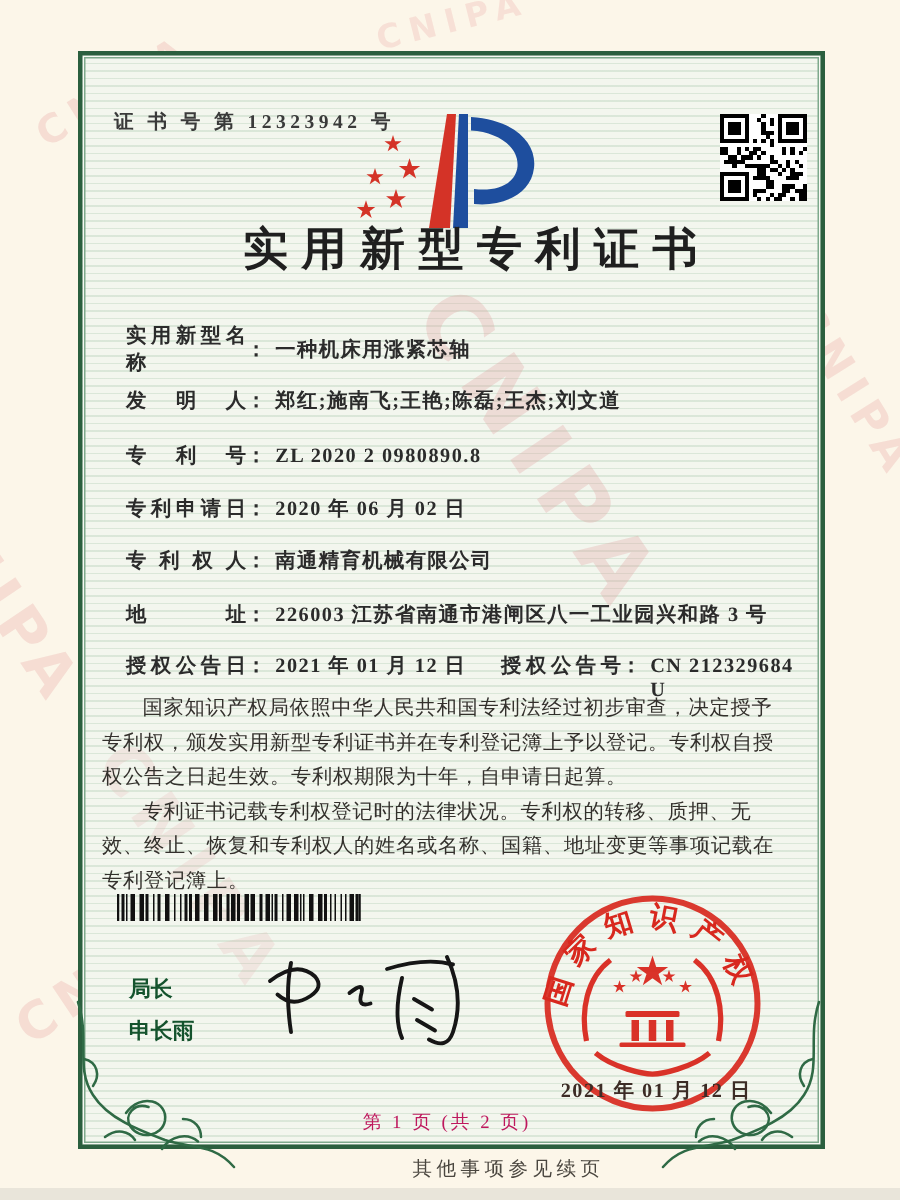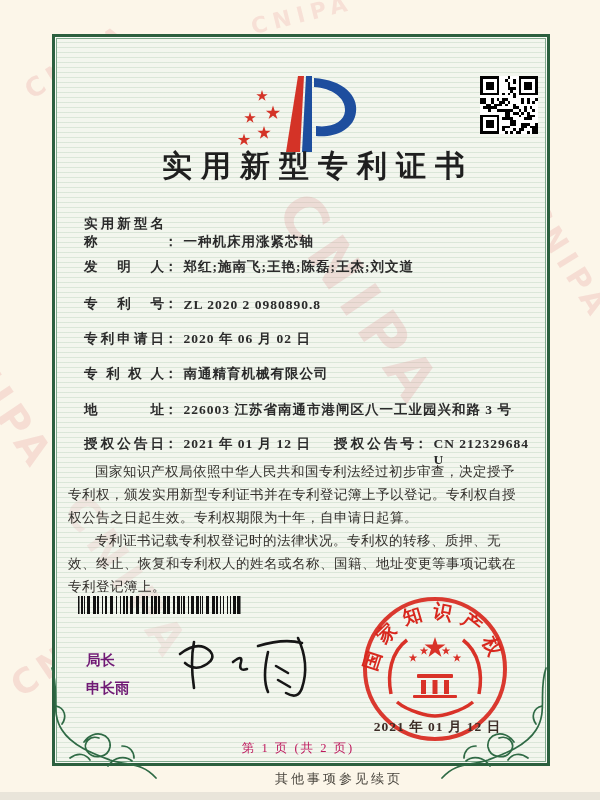--- a/index.html
+++ b/index.html
@@ -30,34 +30,34 @@
   .certno{
     position:absolute; left:76px; top:72px; font-size:13px; letter-spacing:3px; font-weight:600; color:#3a3a3a;
   }
   .logo{ position:absolute; left:228px; top:70px; }
   .qr{ position:absolute; left:480px; top:76px; width:58px; height:58px; }
   .title{
     position:absolute; left:52px; top:146px; width:532px; text-align:center;
     font-size:30px; font-weight:700; letter-spacing:9px; color:#1f1f1f;
   }
   .fields{ position:absolute; left:84px; top:215px; width:446px; }
-  .frow{ position:absolute; left:0; display:flex; align-items:flex-end; font-size:13.5px; font-weight:600; color:#2b2b2b; }
+  .frow{ position:absolute; left:0; display:flex; align-items:center; font-size:13.5px; font-weight:600; color:#2b2b2b; }
   .flabel{
     display:inline-block; width:80px; text-align:justify; text-align-last:justify; flex:none;
   }
   .fcolon{ flex:none; margin-right:6px; }
   .fvalue{ letter-spacing:1px; }
   .grant2{ position:absolute; left:250px; top:0; display:flex; align-items:baseline; }
   .body-text{
     position:absolute; left:68px; top:460px; width:448px;
     font-size:13.5px; line-height:23px; color:#33302c; letter-spacing:.5px;
   }
   .body-text p{ margin:0; text-indent:2em; }
   .barcode{ position:absolute; left:78px; top:596px; }
-  .signer{ position:absolute; left:86px; top:646px; font-size:14.5px; font-weight:700; color:#701a75; line-height:28px;}
+  .signer{ position:absolute; left:86px; top:646px; font-size:14.5px; font-weight:700; color:#14532d; line-height:28px;}
   .signature{ position:absolute; left:170px; top:628px; }
   .seal{ position:absolute; left:353px; top:590px; }
   .seal-date{
     position:absolute; left:355px; top:718px; width:165px; text-align:center;
     font-size:13.5px; font-weight:700; letter-spacing:1px; color:#3c2c26;
   }
   .pageinfo{
     position:absolute; left:52px; top:740px; width:492px; text-align:center;
     font-size:12.5px; color:#be185d; letter-spacing:2px;
   }
@@ -77,20 +77,21 @@
   <div class="wm" style="left:548px; top:196px; font-size:30px; transform:rotate(58deg); transform-origin:left top;">CNIPA</div>
   <div class="wm" style="left:-28px; top:316px; font-size:40px; transform:rotate(56deg); transform-origin:left top;">CNIPA</div>
   <div class="wm" style="left:2px; top:628px; font-size:34px; transform:rotate(-34deg);">CNIPA</div>
   <div class="wm" style="left:250px; top:2px; font-size:22px; transform:rotate(-14deg); color:rgba(228,140,140,.20);">CNIPA</div>
 
   <div class="frame"></div>
 
   <div class="wm-big" style="left:320px; top:180px; font-size:58px; letter-spacing:10px; transform:rotate(56deg); transform-origin:left top;">CNIPA</div>
   <div class="wm-big" style="left:96px; top:486px; font-size:44px; letter-spacing:8px; transform:rotate(56deg); transform-origin:left top; color:rgba(226,158,158,.18);">CNIPA</div>
 
+  <div class="certno">证 书 号 第 12323942 号</div>
 
   <div class="logo">
     <svg width="150" height="88" viewBox="0 0 150 88">
       <g fill="#d43327">
         <path id="st" d="M0,-1 L0.225,-0.31 0.951,-0.31 0.363,0.118 0.588,0.809 0,0.382 -0.588,0.809 -0.363,0.118 -0.951,-0.31 -0.225,-0.31 Z" transform="translate(34,26) scale(6)"></path>
         <path d="M0,-1 L0.225,-0.31 0.951,-0.31 0.363,0.118 0.588,0.809 0,0.382 -0.588,0.809 -0.363,0.118 -0.951,-0.31 -0.225,-0.31 Z" transform="translate(45,43) scale(7.5)"></path>
         <path d="M0,-1 L0.225,-0.31 0.951,-0.31 0.363,0.118 0.588,0.809 0,0.382 -0.588,0.809 -0.363,0.118 -0.951,-0.31 -0.225,-0.31 Z" transform="translate(22,48) scale(6)"></path>
         <path d="M0,-1 L0.225,-0.31 0.951,-0.31 0.363,0.118 0.588,0.809 0,0.382 -0.588,0.809 -0.363,0.118 -0.951,-0.31 -0.225,-0.31 Z" transform="translate(36,63) scale(7)"></path>
         <path d="M0,-1 L0.225,-0.31 0.951,-0.31 0.363,0.118 0.588,0.809 0,0.382 -0.588,0.809 -0.363,0.118 -0.951,-0.31 -0.225,-0.31 Z" transform="translate(16,70) scale(6.5)"></path>
         <polygon points="70,6 76,6 72,82 58,82"></polygon>

